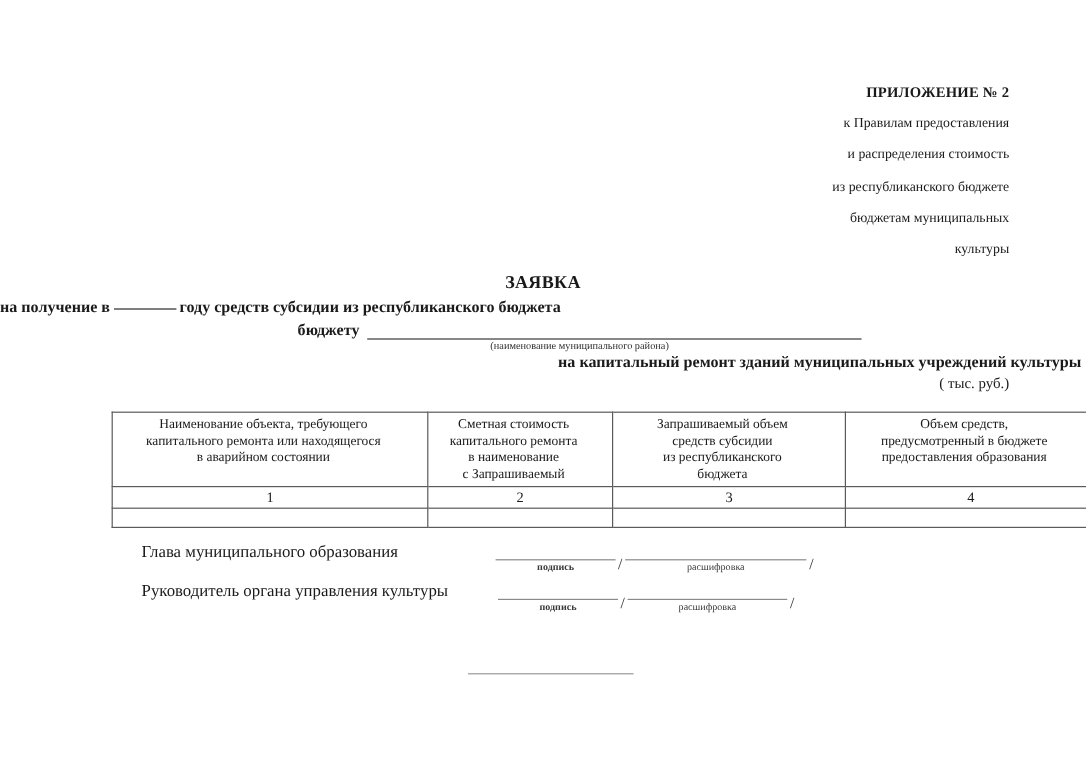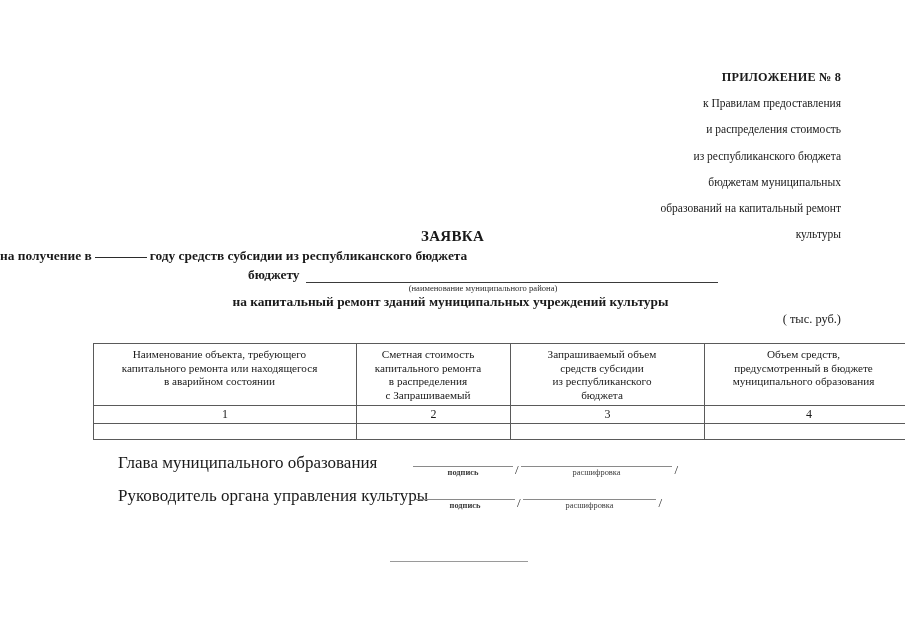--- a/index.html
+++ b/index.html
@@ -98,21 +98,21 @@
     text-align: center;
     font-size: 8.6px;
     color: #2e2e2e;
   }
 
   .title-line3 {
     position: absolute;
     left: 0;
     top: 294px;
     width: 901px;
-    text-align: center;
+    text-align: right;
     font-weight: bold;
     font-size: 13.4px;
     white-space: nowrap;
   }
 
   
   .units-note {
     position: absolute;
     right: 64px;
     top: 312px;
@@ -160,21 +160,21 @@
     width: 620px;
   }
   .sig-row {
     position: relative;
     height: 33px;
   }
   .sig-label {
     position: absolute;
     left: 0;
     top: 1px;
-    font-size: 17px;
+    font-size: 14px;
     white-space: nowrap;
   }
   .sig-fields {
     position: absolute;
     top: 0;
     display: flex;
     align-items: flex-end;
   }
   .sig-row-1 .sig-fields { left: 295px; width: 265px; }
   .sig-row-2 .sig-fields { left: 297px; width: 247px; }
@@ -219,26 +219,25 @@
     width: 138px;
     border-top: 1.6px solid #9a9a9a;
   }
 </style>
 </head>
 <body>
 
 <div class="page">
 
   <div class="appendix">
-    <div class="appendix-title">ПРИЛОЖЕНИЕ № 8</div>
+    <div class="appendix-title">ПРИЛОЖЕНИЕ № 2</div>
     <div class="appendix-line">к Правилам предоставления</div>
     <div class="appendix-line">и распределения стоимость</div>
-    <div class="appendix-line">из республиканского бюджета</div>
+    <div class="appendix-line">из республиканского бюджете</div>
     <div class="appendix-line">бюджетам муниципальных</div>
-    <div class="appendix-line">образований на капитальный ремонт</div>
     <div class="appendix-line">культуры</div>
   </div>
 
   <div class="doc-title">ЗАЯВКА</div>
 
   <div class="title-line2">
     <span>на получение в</span><span class="year-blank"></span><span>году средств субсидии из республиканского бюджета</span>
   </div>
 
   <div class="budget-row">
@@ -255,33 +254,33 @@
     <tbody>
       <tr>
         <td class="col1 hdr-cell">
           <div>Наименование объекта, требующего</div>
           <div>капитального ремонта или находящегося</div>
           <div>в аварийном состоянии</div>
         </td>
         <td class="col2 hdr-cell">
           <div>Сметная стоимость</div>
           <div>капитального ремонта</div>
-          <div>в распределения</div>
+          <div>в наименование</div>
           <div>с Запрашиваемый</div>
         </td>
         <td class="col3 hdr-cell">
           <div>Запрашиваемый объем</div>
           <div>средств субсидии</div>
           <div>из республиканского</div>
           <div>бюджета</div>
         </td>
         <td class="col4 hdr-cell">
           <div>Объем средств,</div>
           <div>предусмотренный в бюджете</div>
-          <div>муниципального образования</div>
+          <div>предоставления образования</div>
         </td>
       </tr>
       <tr class="numbers">
         <td>1</td>
         <td>2</td>
         <td>3</td>
         <td>4</td>
       </tr>
       <tr class="blank">
         <td></td>

